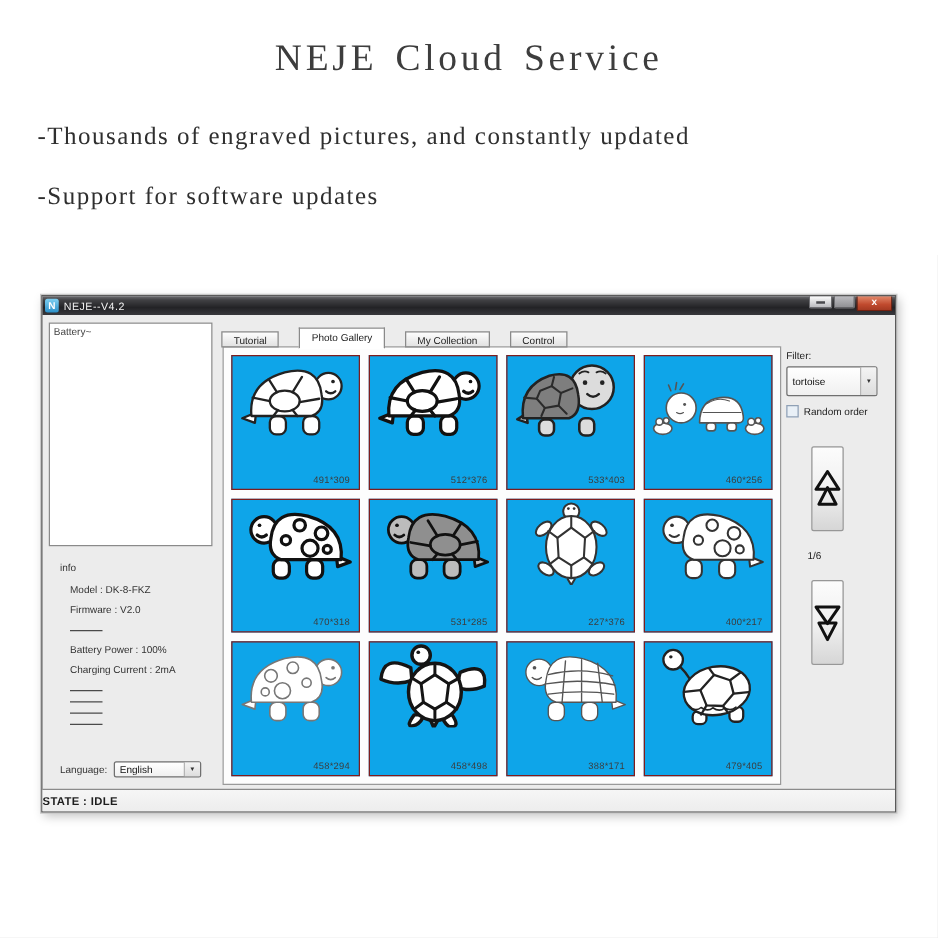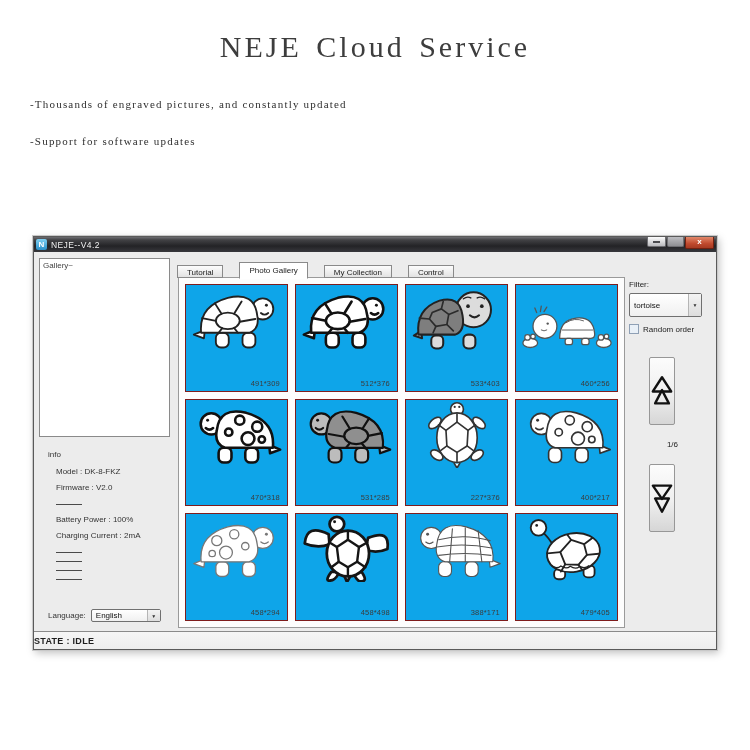--- a/index.html
+++ b/index.html
@@ -1,21 +1,21 @@
 <!DOCTYPE html>
 <html><head>
 <meta charset="utf-8">
 <style>
   html,body{margin:0;padding:0;}
   body{width:750px;height:750px;background:#ffffff;font-family:"Liberation Sans",sans-serif;position:relative;overflow:hidden;}
 
   
   .hero{position:absolute;left:30px;top:30px;width:690px;color:#3a3a3a;}
   .hero-title{font-family:"Liberation Serif","DejaVu Serif",serif;font-size:30px;letter-spacing:3px;text-align:center;color:#3d3d3d;margin-bottom:34px;word-spacing:4px;}
-  .bullet{font-family:"Liberation Serif","DejaVu Serif",serif;font-size:11px;letter-spacing:1.2px;color:#2f2f2f;margin-bottom:25px;}
+  .bullet{font-family:"Liberation Serif","DejaVu Serif",serif;font-size:20px;letter-spacing:1.2px;color:#2f2f2f;margin-bottom:25px;}
 
   
   .app-window{position:absolute;left:33px;top:236px;width:684px;height:414px;background:#ececec;border:1px solid #5a5a5a;box-shadow:0 0 0 1px #c9c9c9,2px 3px 8px rgba(0,0,0,.25);box-sizing:border-box;}
   .titlebar{position:absolute;left:0;top:0;right:0;height:15px;background:linear-gradient(180deg,#6c6c70 0%,#414144 20%,#232326 60%,#38383c 100%);display:flex;align-items:center;padding-left:2px;box-sizing:border-box;}
   .app-icon{width:11px;height:11px;border-radius:2px;background:linear-gradient(180deg,#7fd0f2,#2b90c9);color:#fff;font-size:8px;font-weight:bold;display:inline-flex;align-items:center;justify-content:center;line-height:1;}
   .title-text{color:#f2f2f2;font-size:8.5px;margin-left:4px;letter-spacing:.4px;}
   .win-controls{position:absolute;right:2px;top:0;display:flex;align-items:flex-start;height:100%;}
   .btn-min{width:17px;height:9px;background:linear-gradient(#fdfdfd,#b9b9bd);border:1px solid #6e6e72;border-top:none;border-radius:0 0 2px 2px;display:flex;align-items:center;justify-content:center;}
   .btn-min i{display:block;width:7px;height:2px;background:#4a4a4e;}
   .btn-max{width:15px;height:9px;background:linear-gradient(#bdbdc1,#8f8f93);border:1px solid #6e6e72;border-top:none;border-radius:0 0 2px 2px;margin-left:1px;}
@@ -45,21 +45,21 @@
   .cell{background:#0ea5e9;border:1px solid #7f1d1d;position:relative;display:flex;align-items:flex-start;justify-content:center;overflow:hidden;}
   .cell svg{width:92px;height:68px;margin-bottom:10px;}
   .dim-label{position:absolute;right:7px;bottom:3px;font-size:7.5px;color:#3c3c3c;letter-spacing:.2px;}
 
   
   .rightpanel{position:absolute;left:595px;top:43px;width:88px;font-size:8px;color:#222;}
   .filter-label{margin-bottom:4px;}
   .filter-select{width:73px;height:24px;}
   .checkbox-row{margin-top:7px;display:flex;align-items:center;gap:4px;}
   .checkbox{width:8px;height:8px;border:1px solid #8fa0b5;background:#e9f0f7;display:inline-block;}
-  .pager{position:absolute;left:17px;top:77px;width:32px;text-align:right;}
+  .pager{position:absolute;left:17px;top:77px;width:32px;text-align:left;}
   .page-btn{display:block;width:26px;height:68px;margin:0 auto;background:linear-gradient(#fcfcfc,#efefef 55%,#d6d6d6);border:1px solid #979797;border-radius:2px;padding:0;display:flex;align-items:center;justify-content:center;cursor:pointer;}
   .page-indicator{margin:15px 0;font-size:8px;color:#222;}
 
   
   .statusbar{position:absolute;left:0;right:0;bottom:0;height:17px;background:linear-gradient(#f6f6f6,#ededed);border-top:1px solid #8a8a8a;display:flex;align-items:center;}
   .statusbar span{font-size:9px;font-weight:bold;color:#1e1e1e;padding-left:0;letter-spacing:.3px;}
 </style>
 </head>
 <body>
 
@@ -78,21 +78,21 @@
     <span class="win-controls">
       <span class="btn-min">
           <i></i>
         </span>
       <span class="btn-max"></span>
       <span class="btn-close"><span>x</span></span>
     </span>
   </div>
 
   <div class="sidebar">
-    <div class="welcome-box">Gallery~</div>
+    <div class="welcome-box">Battery~</div>
     <div class="info-heading">info</div>
     <div class="info-rows">
         <div class="info-line">Model : DK-8-FKZ</div>
         <div class="info-line">Firmware : V2.0</div>
         <div class="info-sep"></div>
         <div class="info-line">Battery Power : 100%</div>
         <div class="info-line">Charging Current : 2mA</div>
         <div class="info-sep"></div>
         <div class="info-sep"></div>
         <div class="info-sep"></div>

